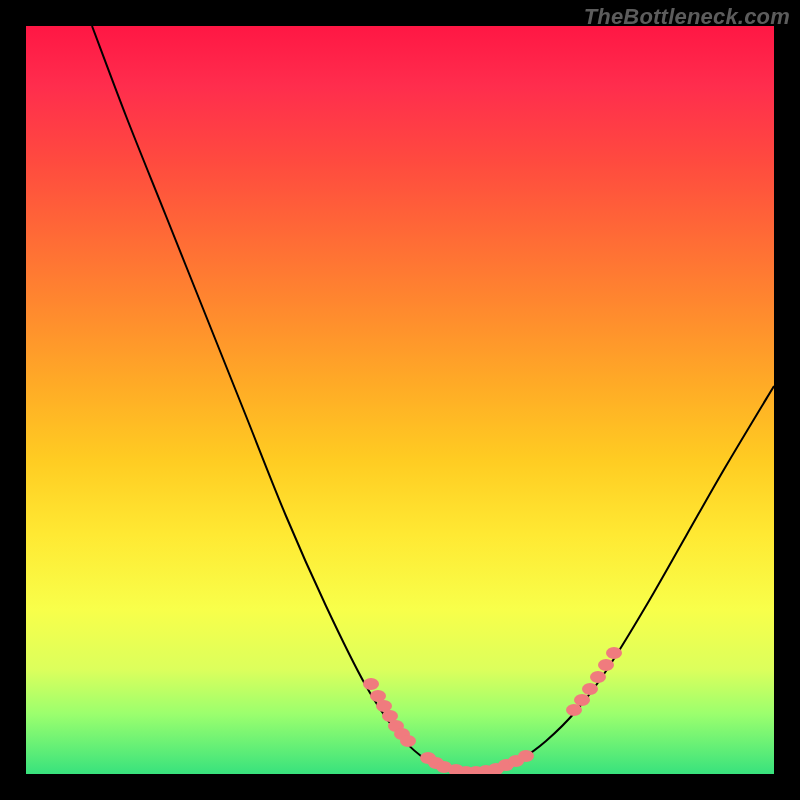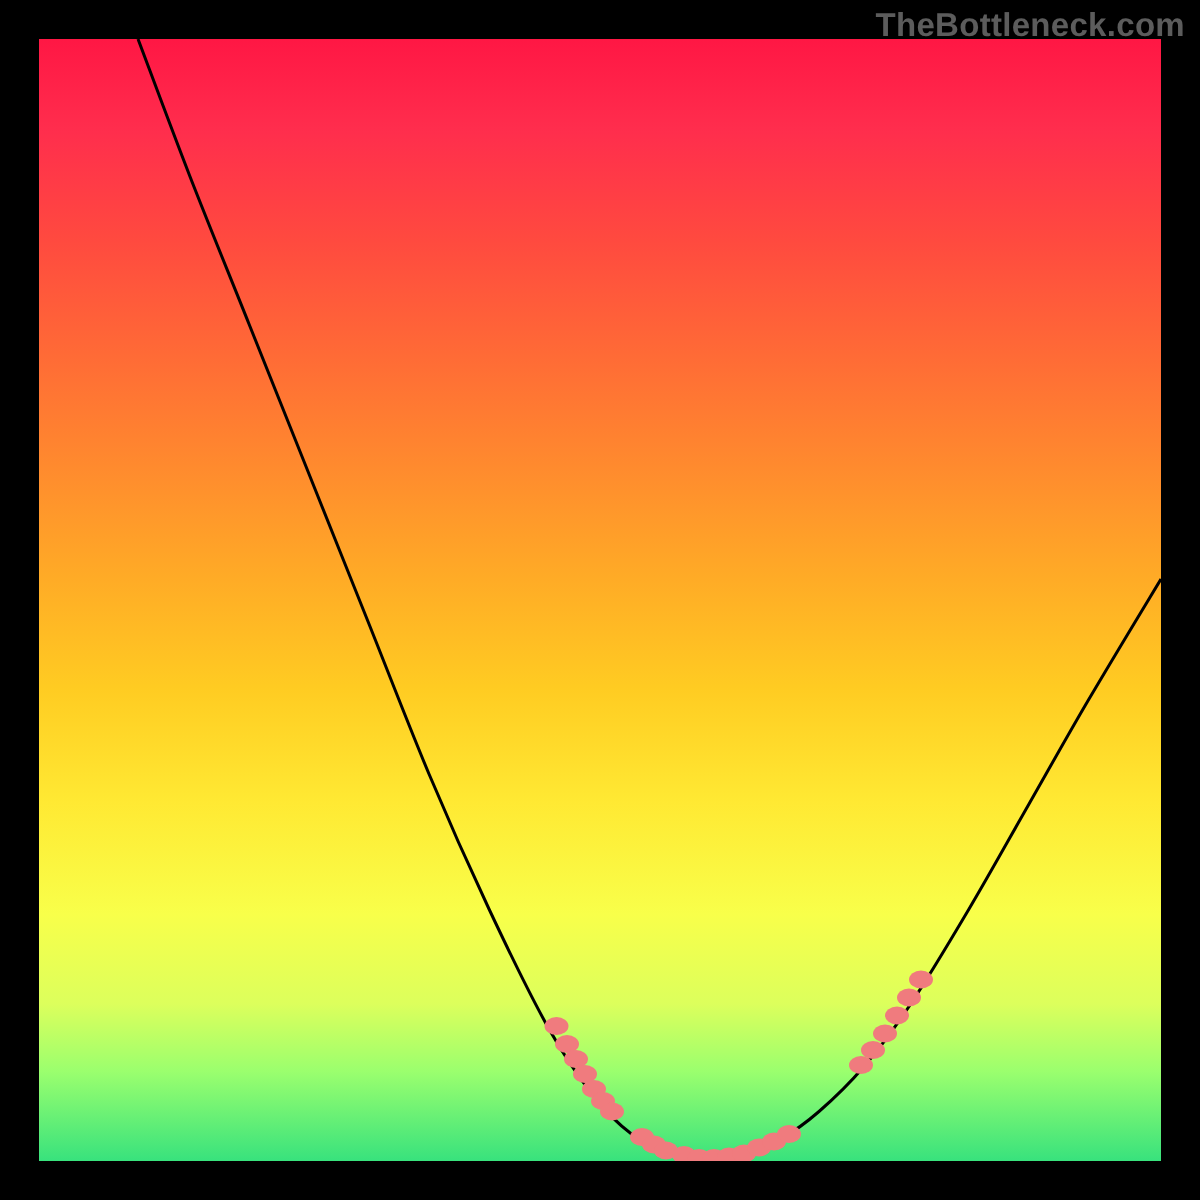--- a/index.html
+++ b/index.html
@@ -34,20 +34,21 @@
   }
   .watermark {
     position: absolute;
     top: 4px;
     right: 10px;
     color: #5c5c5c;
     font-size: 22px;
     font-weight: 600;
     letter-spacing: 0.2px;
     z-index: 5;
+    font-style: italic;
   }
   svg.plot {
     position: absolute;
     left: 0;
     top: 0;
     width: 748px;
     height: 748px;
   }
   .curve {
     fill: none;

